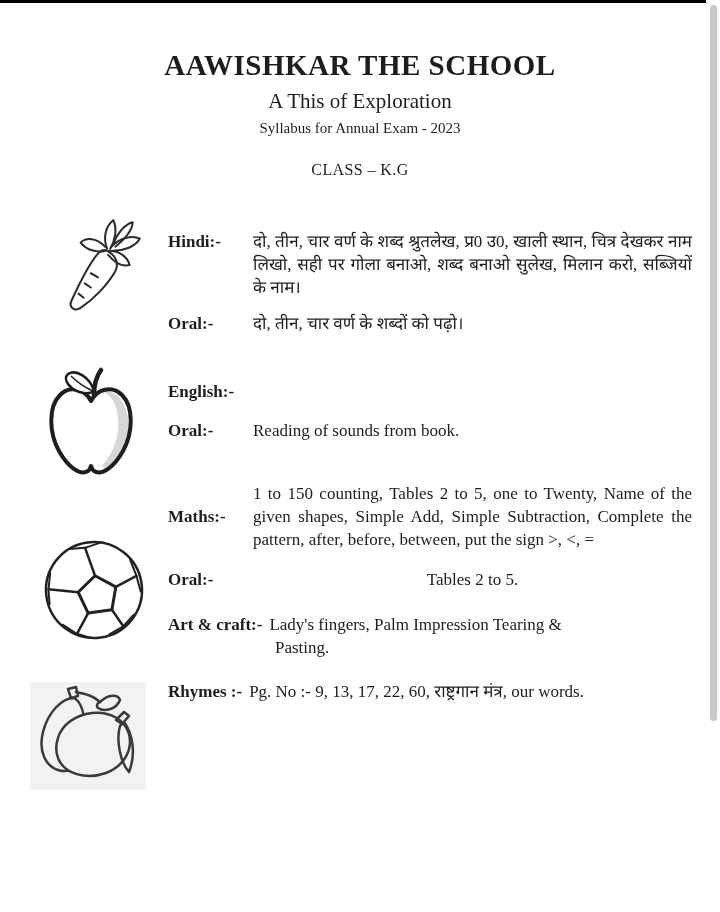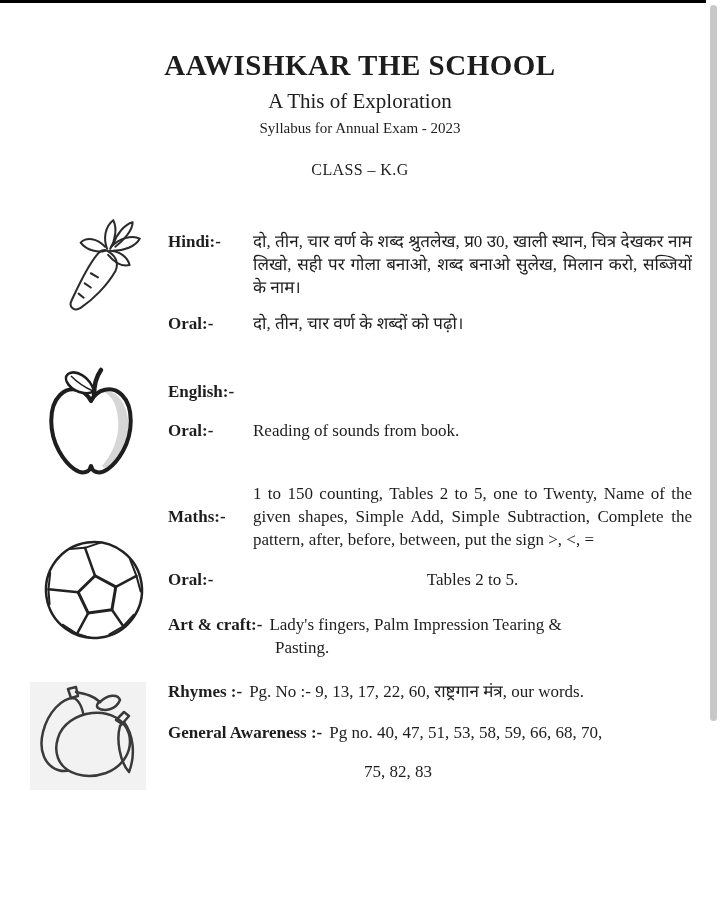--- a/index.html
+++ b/index.html
@@ -160,17 +160,13 @@
 
   <div class="row-art">
     <span class="lbl-inline">Art &amp; craft:-</span><span>Lady's fingers, Palm Impression Tearing &amp;</span>
     <div class="art-line2">Pasting.</div>
   </div>
 
   <div class="row-rhymes">
     <span class="lbl-inline">Rhymes :-</span><span>Pg. No :- 9, 13, 17, 22, 60, राष्ट्रगान मंत्र, our words.</span>
   </div>
 
-  <div class="row-general">
-    <span class="lbl-inline">General Awareness :-</span><span>Pg no. 40, 47, 51, 53, 58, 59, 66, 68, 70,</span>
-    <div class="gen-line2">75, 82, 83</div>
-  </div>
 </main>
 
 </body></html>

